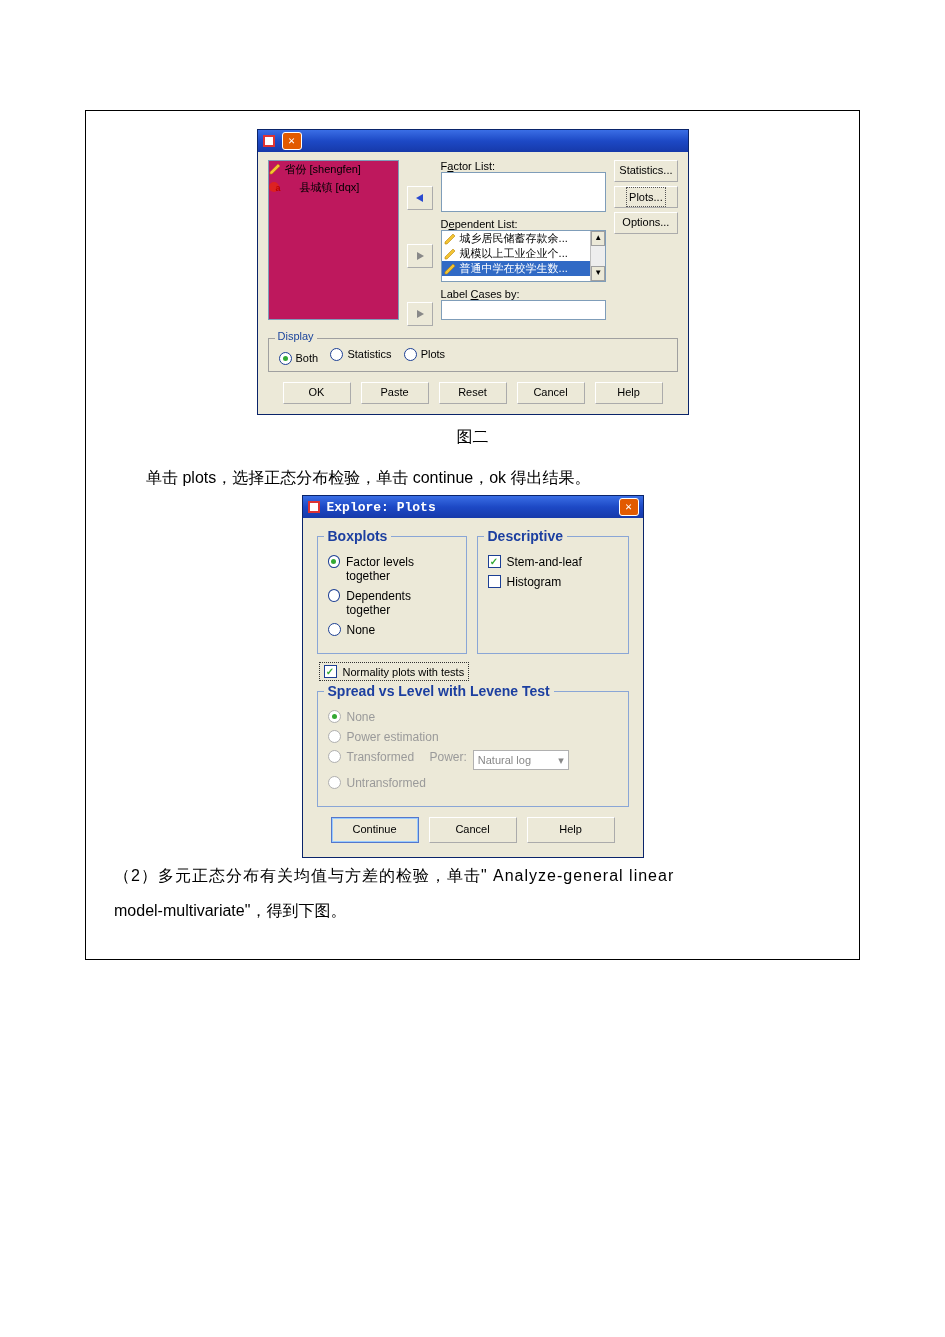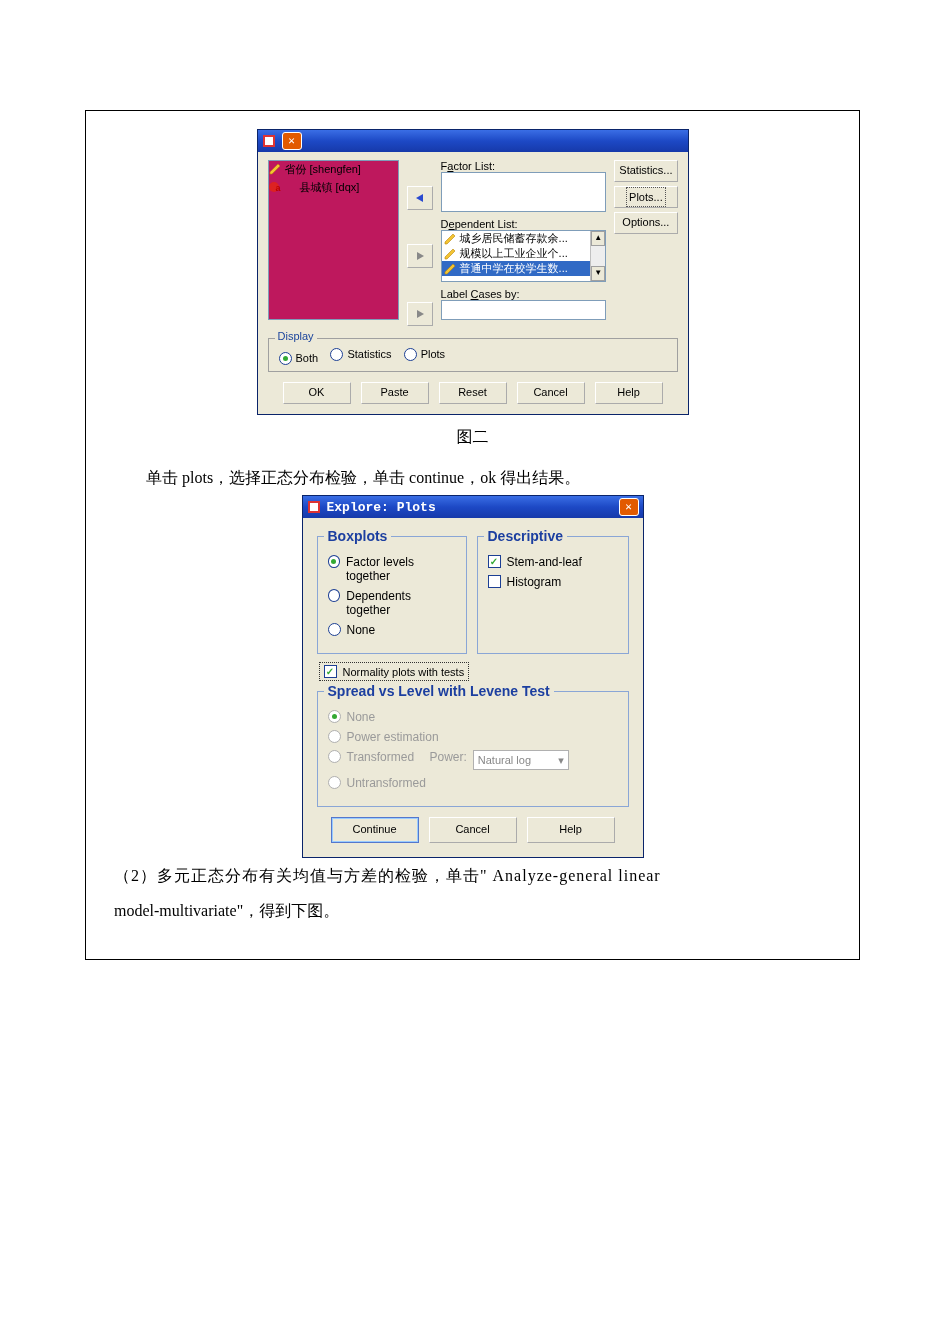--- a/index.html
+++ b/index.html
@@ -47,21 +47,21 @@
   .plots .grp{border:1px solid #8aa6d6;position:relative;padding:12px 10px 10px 10px;margin-top:6px}
   .plots .gl{position:absolute;top:-9px;left:6px;background:#ece9d8;padding:0 4px;color:#1c3fa0;font-weight:bold;font-size:14px}
   .plots .opt{display:flex;align-items:flex-start;gap:6px;font-size:12px;margin:6px 0}
   .disabled{color:#9a9a9a}
   .disabled .rdot{border-color:#b0b0b0}
   .pwr-in{width:86px;height:18px;border:1px solid #b0b0b0;background:#fff;color:#888;font-size:11px;padding:0 4px;display:inline-flex;align-items:center;justify-content:space-between}
   .normopt{border:1px dotted #333;padding:2px 4px;display:inline-flex;align-items:center;gap:6px;margin:8px 0 4px 2px}
   .plots .btnrow .btn{width:78px;height:24px;line-height:22px}
   
   .cap{text-align:center;font-family:"SimSun",serif;font-size:16px;margin:12px 0}
-  .para{font-family:Liberation Serif, serif;font-size:16px;line-height:2.2;padding:0 28px}
+  .para{font-family:Liberation Sans, sans-serif;font-size:16px;line-height:2.2;padding:0 28px}
   .para.just{text-align:justify;text-justify:inter-ideograph;letter-spacing:1px}
   
   .pencil{width:12px;height:12px}
   .redball{width:10px;height:10px;border-radius:50%;background:#d22;display:inline-block;position:relative}
   .redball::after{content:"a";position:absolute;left:7px;top:1px;font-size:9px;color:#b00;font-weight:bold}
 </style>
 </head>
 <body>
 
 <div class="page">

